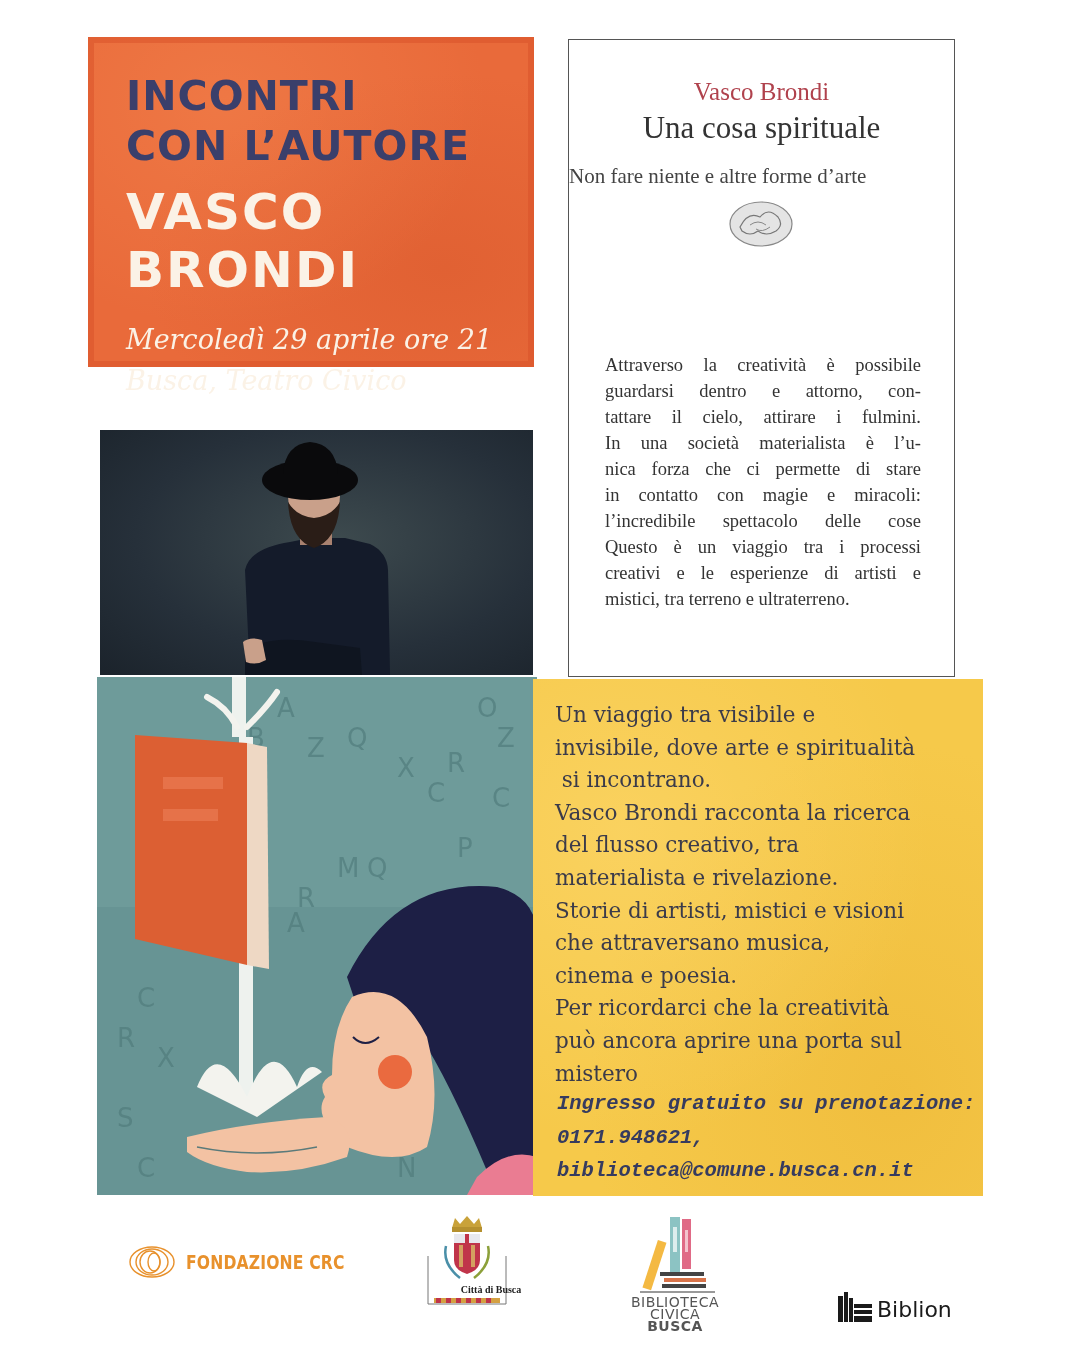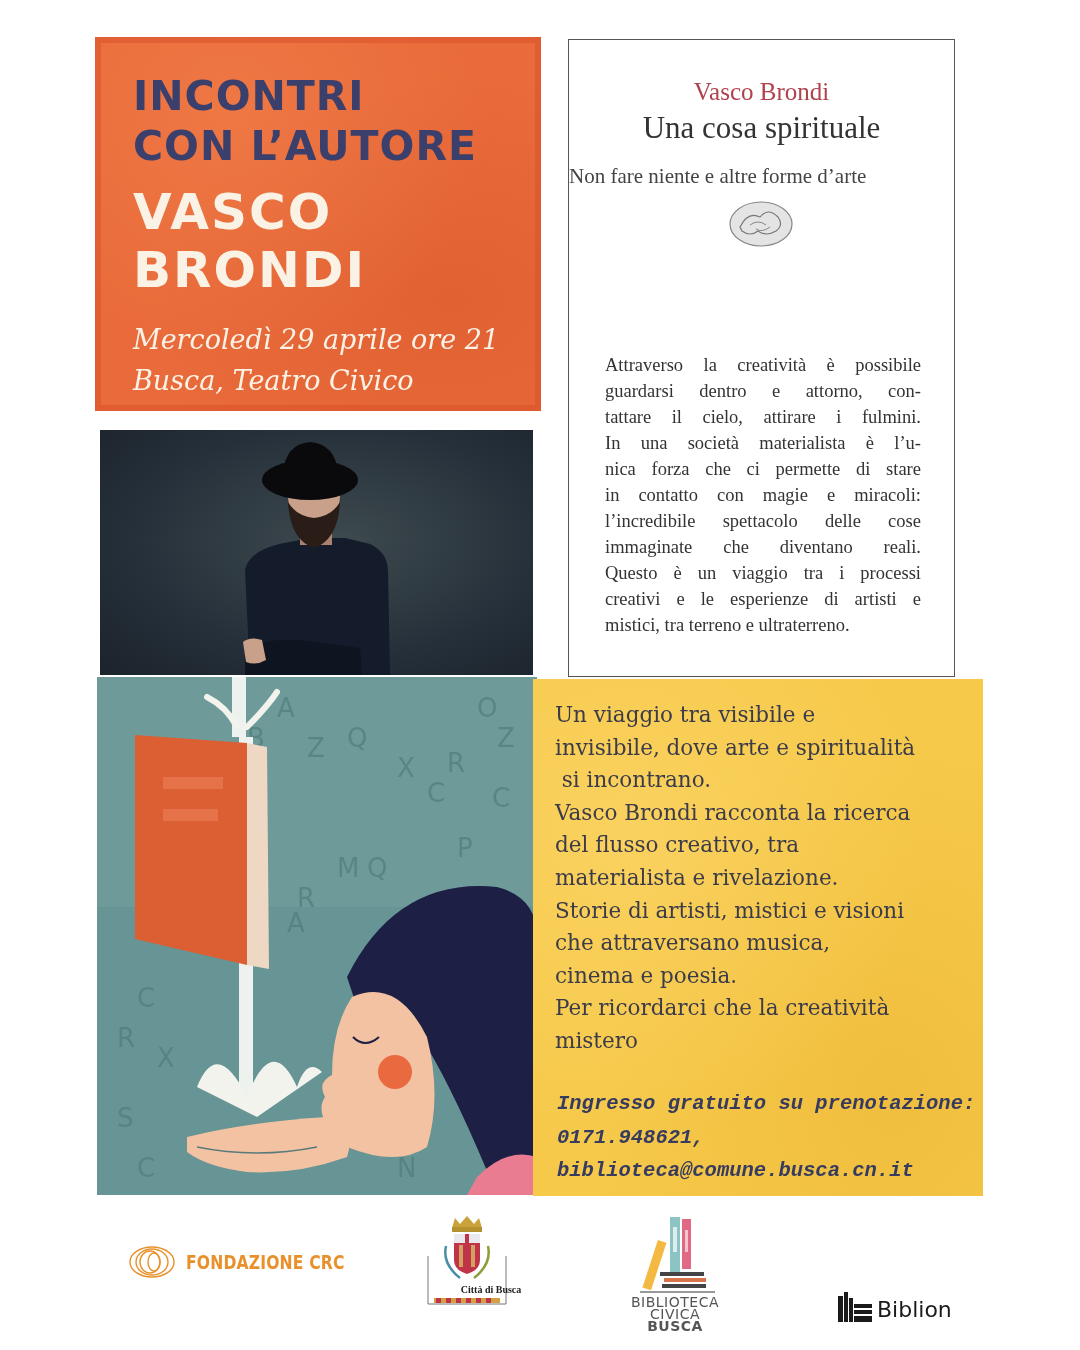--- a/index.html
+++ b/index.html
@@ -1,19 +1,19 @@
 <!DOCTYPE html>
 <html><head>
 <meta charset="utf-8">
 <style>
   html, body { margin:0; padding:0; }
   body { width:1080px; height:1350px; background:#ffffff; position:relative; overflow:hidden; font-family:"DejaVu Serif", serif; }
 
   
-  .orange-block { position:absolute; left:95px; top:37px; width:446px; height:374px; background:#e96a3a;
+  .orange-block { position:absolute; left:88px; top:37px; width:446px; height:330px; background:#e96a3a;
     background-image: radial-gradient(ellipse at 30% 20%, rgba(255,160,100,0.25), transparent 60%),
                       radial-gradient(ellipse at 80% 70%, rgba(200,70,30,0.25), transparent 60%);
     box-shadow: inset 0 0 0 6px rgba(215,80,40,0.5); }
   .series-title { position:absolute; left:38px; top:34px; color:#3a3f6b; font-family:"DejaVu Sans", sans-serif; font-weight:bold; font-size:41px; line-height:50px; letter-spacing:1px; }
   .author-title { position:absolute; left:38px; top:146px; color:#fbf2e6; font-family:"DejaVu Sans", sans-serif; font-weight:bold; font-size:50px; line-height:58px; letter-spacing:2px; }
   .event-info { position:absolute; left:38px; top:282px; color:#fbf2e6; font-family:"DejaVu Serif", serif; font-style:italic; font-size:27px; line-height:41px; }
 
   
   .photo { position:absolute; left:100px; top:430px; width:433px; height:245px; overflow:hidden;
     background: radial-gradient(ellipse at 55% 45%, #3d4a4e 0%, #26303a 60%, #1b232b 100%); }
@@ -99,21 +99,20 @@
     <path d="M22 26 Q30 20 38 26 M28 30 Q34 34 42 28" fill="none" stroke="#888" stroke-width="1"></path>
   </svg>
   <div class="book-blurb">
     <span>Attraverso la creatività è possibile</span>
     <span>guardarsi dentro e attorno, con-</span>
     <span>tattare il cielo, attirare i fulmini.</span>
     <span>In una società materialista è l’u-</span>
     <span>nica forza che ci permette di stare</span>
     <span>in contatto con magie e miracoli:</span>
     <span>l’incredibile spettacolo delle cose</span>
-    <span>immaginate che diventano reali.</span>
     <span>Questo è un viaggio tra i processi</span>
     <span>creativi e le esperienze di artisti e</span>
     <span style="text-align-last:left;">mistici, tra terreno e ultraterreno.</span>
   </div>
 </div>
 
 <div class="illustration">
   <svg width="440" height="518" viewBox="0 0 440 518">
     <rect width="440" height="518" fill="#6e9b9a"></rect>
     <rect x="0" y="230" width="440" height="288" fill="#5f8d8d" opacity="0.5"></rect>
@@ -173,20 +172,21 @@
     <div>Un viaggio tra visibile e</div>
     <div>invisibile, dove arte e spiritualità</div>
     <div style="white-space:pre;"> si incontrano.</div>
     <div>Vasco Brondi racconta la ricerca</div>
     <div>del flusso creativo, tra</div>
     <div>materialista e rivelazione.</div>
     <div>Storie di artisti, mistici e visioni</div>
     <div>che attraversano musica,</div>
     <div>cinema e poesia.</div>
     <div>Per ricordarci che la creatività</div>
+    <div>può ancora aprire una porta sul</div>
     <div>mistero</div>
   </div>
   <div class="booking">
     <div>Ingresso gratuito su prenotazione:</div>
     <div>0171.948621,</div>
     <div>biblioteca@comune.busca.cn.it</div>
   </div>
 </div>
 
 <div class="logo crc-logo">

